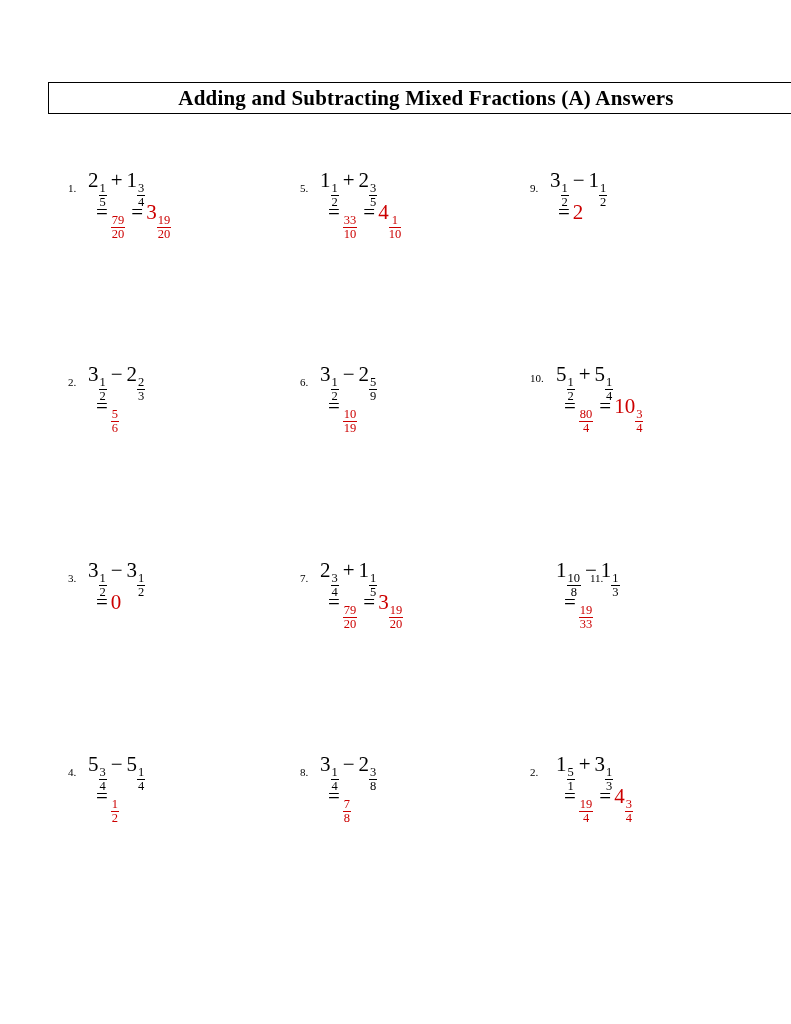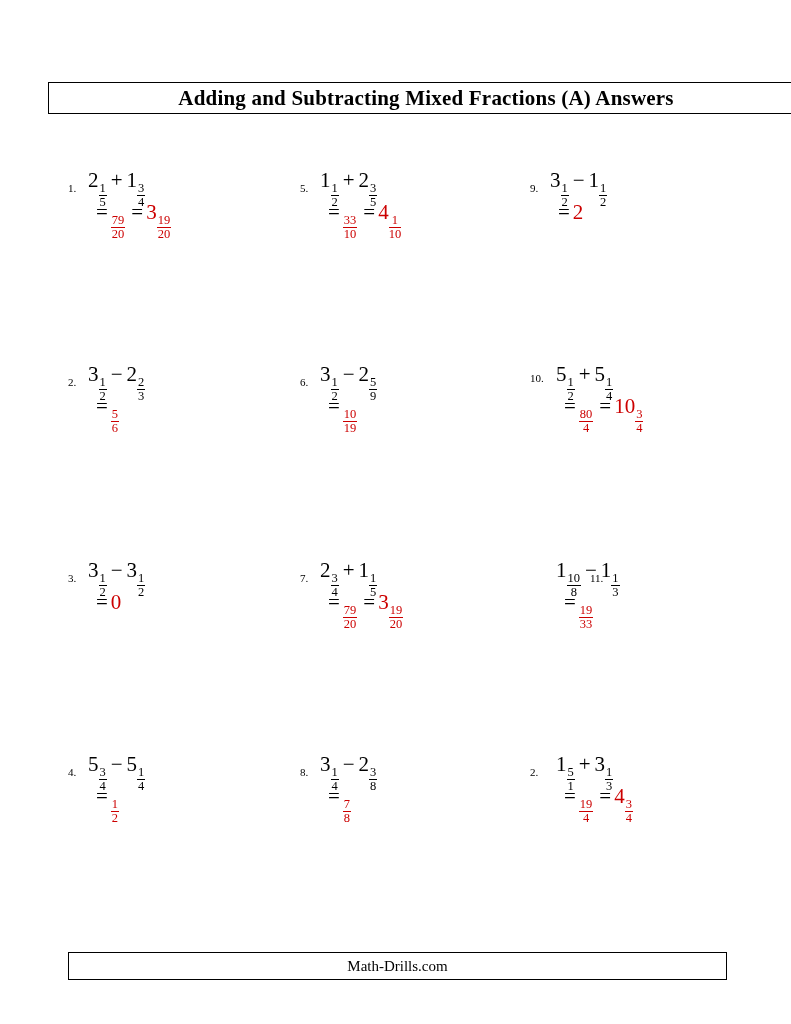--- a/index.html
+++ b/index.html
@@ -305,17 +305,14 @@
         <div class="ans" style="left: 34px; top: 34px;"><span class="eq eqsign">=</span><span class="frac ">
             <span class="nm">19</span>
             <span class="den">4</span>
           </span><span class="eq eqsign" style="padding-left:6px">=</span><span class="mixed"><span class="whole">4</span><span class="frac ">
               <span class="nm">3</span>
               <span class="den">4</span>
             </span></span></div>
       </div>
     </div>
 
-  <div class="footer-box">
-    <div class="footer-text">Math-Drills.com</div>
-  </div>
 
 </div>
 
 </body></html>

